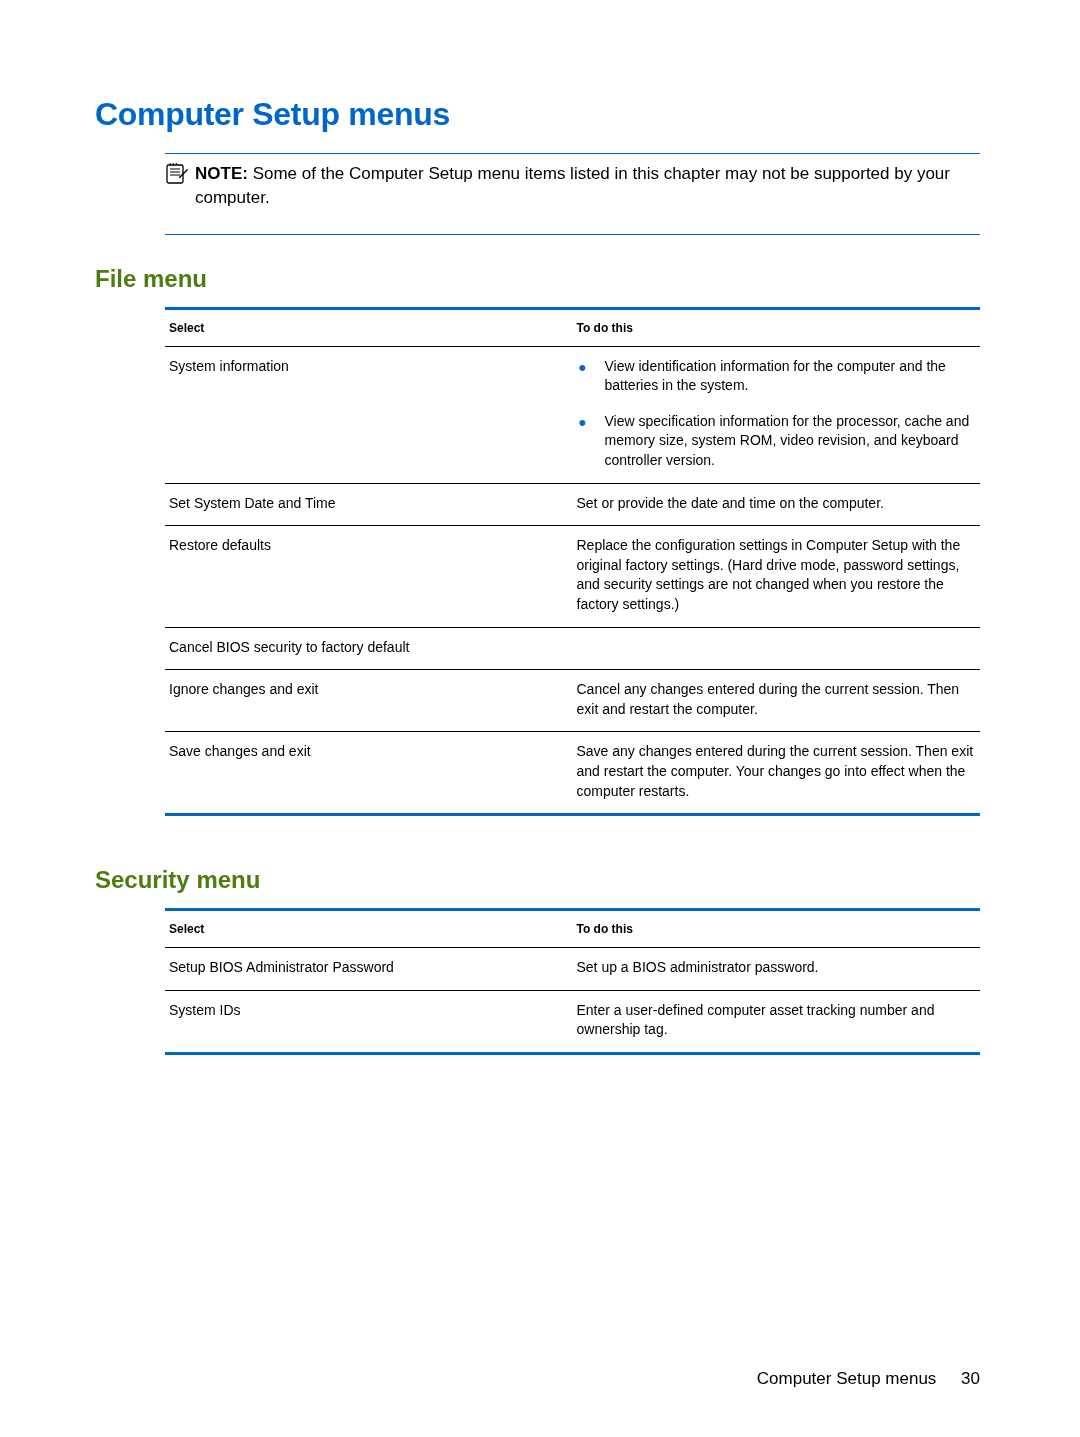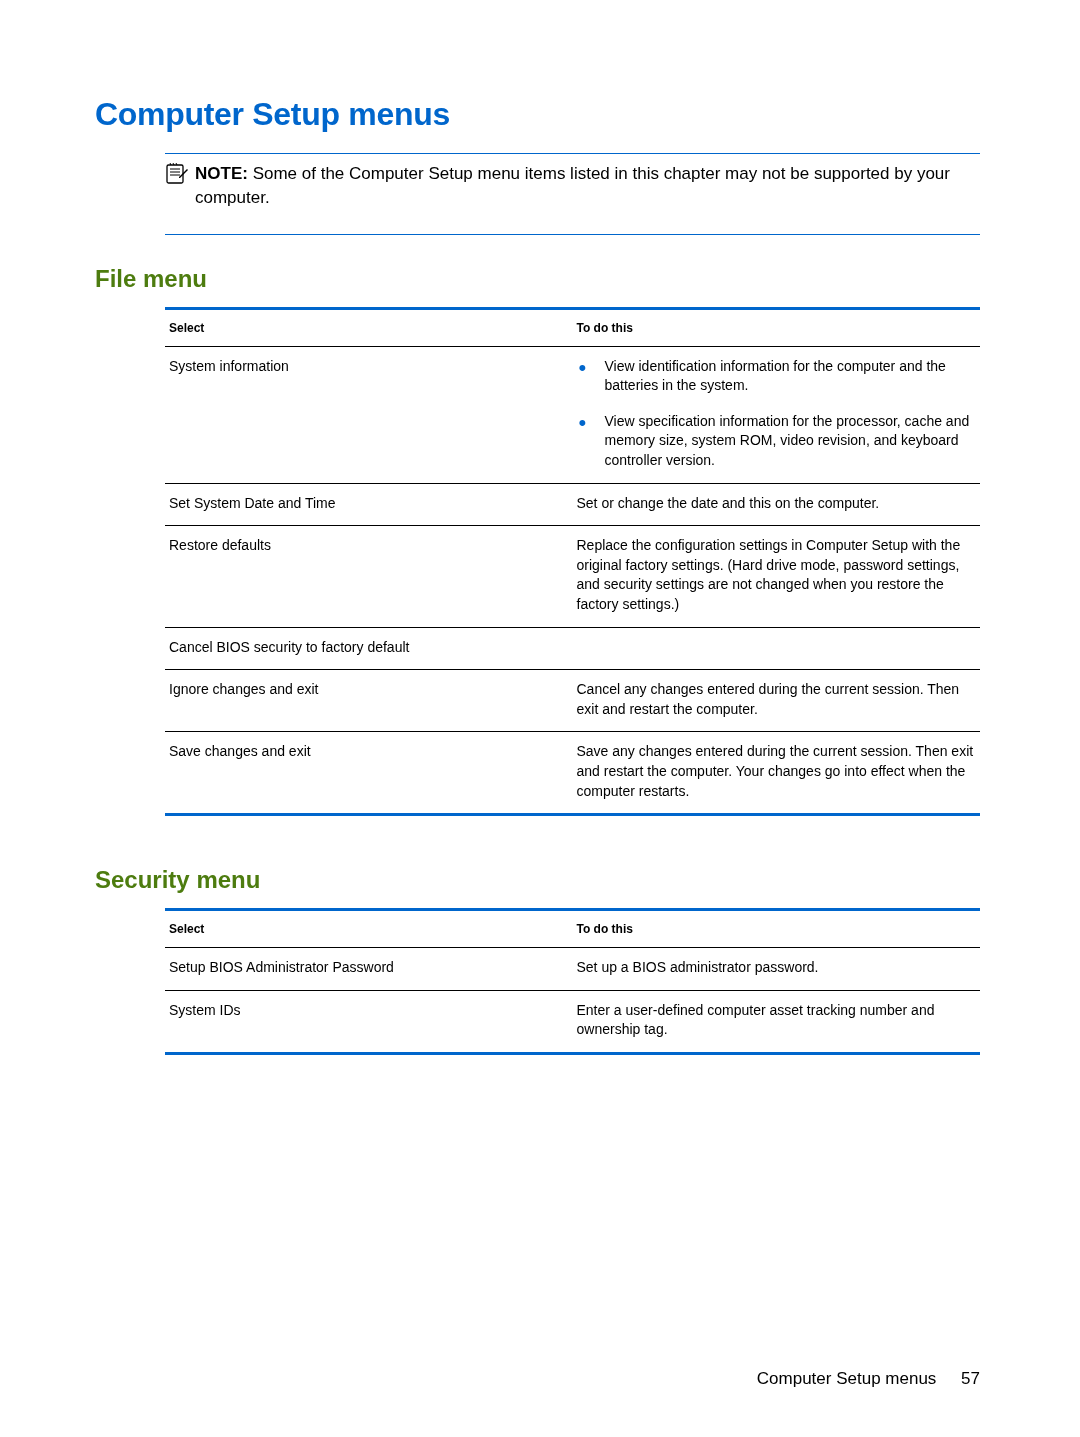--- a/index.html
+++ b/index.html
@@ -154,21 +154,21 @@
           <td>System information</td>
           <td>
             <ul class="bullets">
               <li>View identification information for the computer and the batteries in the system.</li>
               <li>View specification information for the processor, cache and memory size, system ROM, video revision, and keyboard controller version.</li>
             </ul>
           </td>
         </tr>
         <tr>
           <td>Set System Date and Time</td>
-          <td>Set or change the date and this on the computer.</td>
+          <td>Set or provide the date and time on the computer.</td>
         </tr>
         <tr>
           <td>Restore defaults</td>
           <td>Replace the configuration settings in Computer Setup with the original factory settings. (Hard drive mode, password settings, and security settings are not changed when you restore the factory settings.)</td>
         </tr>
         <tr>
           <td>Cancel BIOS security to factory default</td>
           <td></td>
         </tr>
         <tr>
@@ -203,14 +203,14 @@
           <td>System IDs</td>
           <td>Enter a user-defined computer asset tracking number and ownership tag.</td>
         </tr>
       </tbody>
     </table>
   </div>
 </div>
 
 <div class="footer">
   <span class="footer-title">Computer Setup menus</span>
-  <span>57</span>
+  <span>30</span>
 </div>
 
 </body></html>

